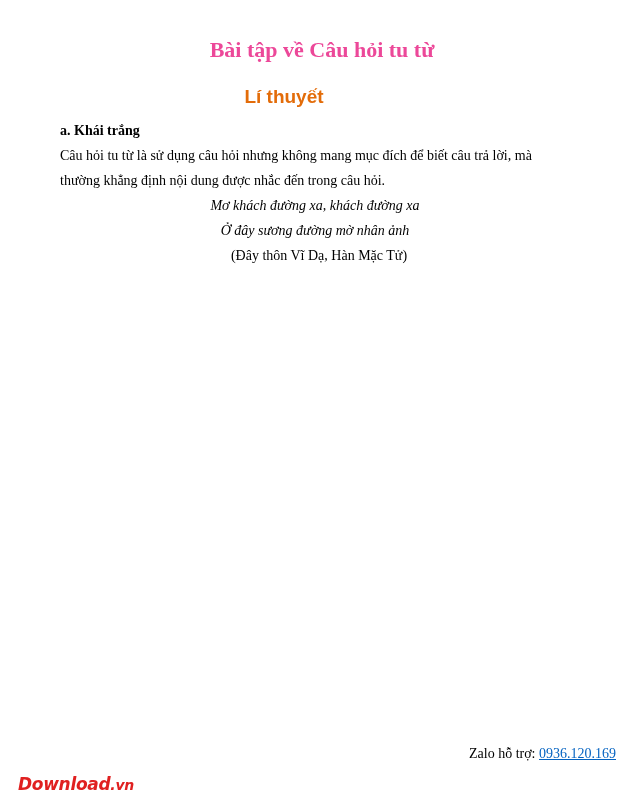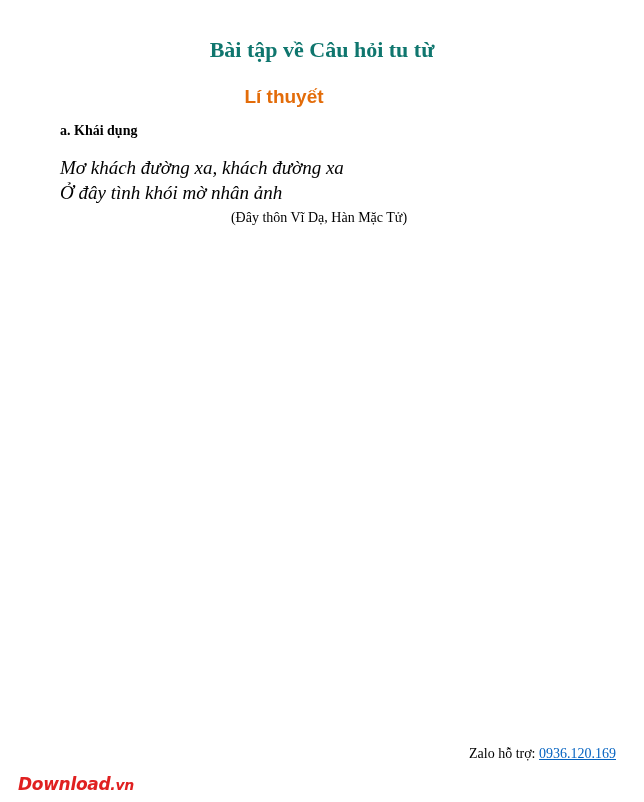--- a/index.html
+++ b/index.html
@@ -16,21 +16,21 @@
     }
     .page-title {
       position: absolute;
       top: 36px;
       left: 0;
       width: 644px;
       text-align: center;
       font-family: "Liberation Serif", serif;
       font-weight: bold;
       font-size: 22px;
-      color: #0f766e;
+      color: #ec4899;
       line-height: 28px;
     }
     .section-title {
       position: absolute;
       top: 84px;
       left: 0;
       width: 568px;
       text-align: center;
       font-family: "Liberation Sans", sans-serif;
       font-weight: bold;
@@ -47,24 +47,25 @@
       line-height: 25px;
     }
     .heading {
       font-weight: bold;
       font-size: 14px;
     }
     .para {
       font-size: 14px;
     }
     .poem {
+      text-align: center;
       font-style: italic;
-      font-size: 19px;
+      font-size: 14px;
       line-height: 25px;
-      margin-top: 12px;
+      margin-top: 0px;
       padding-right: 20px;
     }
     .attribution {
       text-align: center;
       font-size: 14px;
       line-height: 25px;
       padding-right: 12px;
     }
     .footer-logo {
       position: absolute;
@@ -97,25 +98,27 @@
       text-decoration: underline;
     }
   </style>
 </head>
 <body>
 
 <div class="page-title">Bài tập về Câu hỏi tu từ</div>
 <div class="section-title">Lí thuyết</div>
 
 <div class="content">
-  <div class="heading">a. Khái dụng</div>
+  <div class="heading">a. Khái trắng</div>
   <div class="para">
+    <div>Câu hỏi tu từ là sử dụng câu hỏi nhưng không mang mục đích để biết câu trả lời, mà</div>
+    <div>thường khẳng định nội dung được nhắc đến trong câu hỏi.</div>
   </div>
   <div class="poem">
     <div>Mơ khách đường xa, khách đường xa</div>
-    <div>Ở đây tình khói mờ nhân ảnh</div>
+    <div>Ở đây sương đường mờ nhân ảnh</div>
   </div>
   <div class="attribution">(Đây thôn Vĩ Dạ, Hàn Mặc Tử)</div>
 </div>
 
 <div class="footer-logo"><span>Download</span><span class="suffix">.vn</span></div>
 
 <div class="footer-support"><span>Zalo hỗ trợ: </span><a href="#">0936.120.169</a></div>
 
 </body></html>

